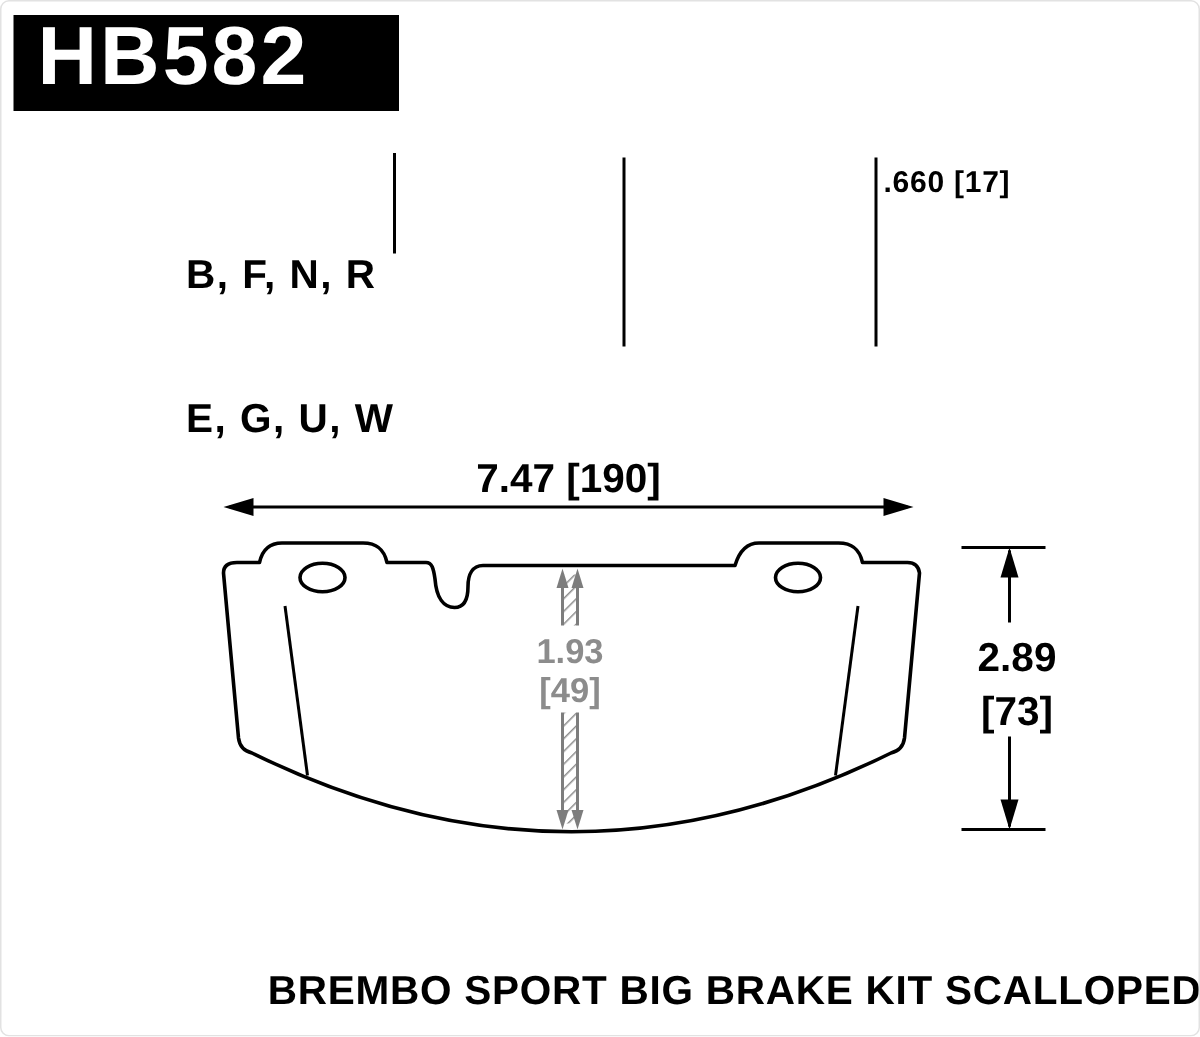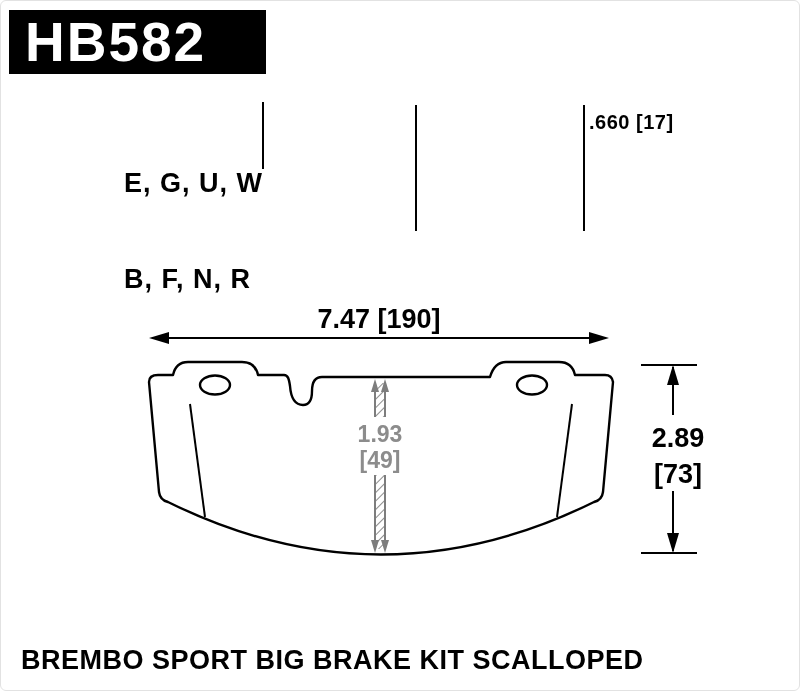--- a/index.html
+++ b/index.html
@@ -3,53 +3,53 @@
 <meta charset="utf-8">
 <style>
   html, body { margin:0; padding:0; background:#ffffff; }
   .page {
     position:relative; width:800px; height:691px; background:#ffffff;
     font-family:"Liberation Sans", sans-serif; font-weight:bold; color:#000;
     border:1px solid #e2e2e2; border-radius:6px; box-sizing:border-box; overflow:hidden;
   }
   .part-box {
     position:absolute; left:8px; top:9px; width:257px; height:64px;
-    background:#000; display:flex; align-items:center;
+    background:#000; display:flex; 
   }
   .part-number { color:#fff; font-size:55px; line-height:1; letter-spacing:2px; padding-left:16px; }
   .compounds { position:absolute; left:123px; top:102px; font-size:27px; line-height:32px; letter-spacing:1px; white-space:pre; }
   .vline { position:absolute; width:2px; background:#000; }
   .vline1 { left:261px; top:101px; height:67px; }
   .vline2 { left:414px; top:104px; height:126px; }
   .vline3 { left:582px; top:104px; height:126px; }
   .thickness { position:absolute; left:588px; top:110px; font-size:20px; letter-spacing:0.5px; }
   svg.drawing { position:absolute; left:0; top:0; }
-  .caption { position:absolute; left:20px; top:644px; width:780px; text-align:left; font-size:27px; letter-spacing:0.5px; }
+  .caption { position:absolute; left:20px; top:644px; width:780px; text-align:right; font-size:27px; letter-spacing:0.5px; }
 
   .ink   { stroke:#000; stroke-width:2.4; fill:none; stroke-linejoin:round; }
   .thin  { stroke:#000; stroke-width:2;   fill:none; }
   .grayink { stroke:#7d7d7d; stroke-width:2; fill:none; }
   .blackfill { fill:#000; stroke:none; }
   .grayfill  { fill:#7d7d7d; stroke:none; }
   .whitemask { fill:#ffffff; stroke:none; }
   .dim-black { font-family:"Liberation Sans", sans-serif; font-weight:bold; font-size:27px; fill:#000; }
   .dim-gray  { font-family:"Liberation Sans", sans-serif; font-weight:bold; font-size:23px; fill:#8c8c8c; }
 </style>
 </head>
 <body>
 
 <div class="page">
 
   <div class="part-box">
     <span class="part-number">HB582</span>
   </div>
 
   <div class="compounds">
+    <div>B, F, N, R</div>
     <div>E, G, U, W</div>
-    <div>B, F, N, R</div>
   </div>
 
   <div class="vline vline1"></div>
   <div class="vline vline2"></div>
   <div class="vline vline3"></div>
 
   <div class="thickness">.660 [17]</div>
 
   <svg class="drawing" width="800" height="691" viewBox="0 0 800 691">
     <defs>

